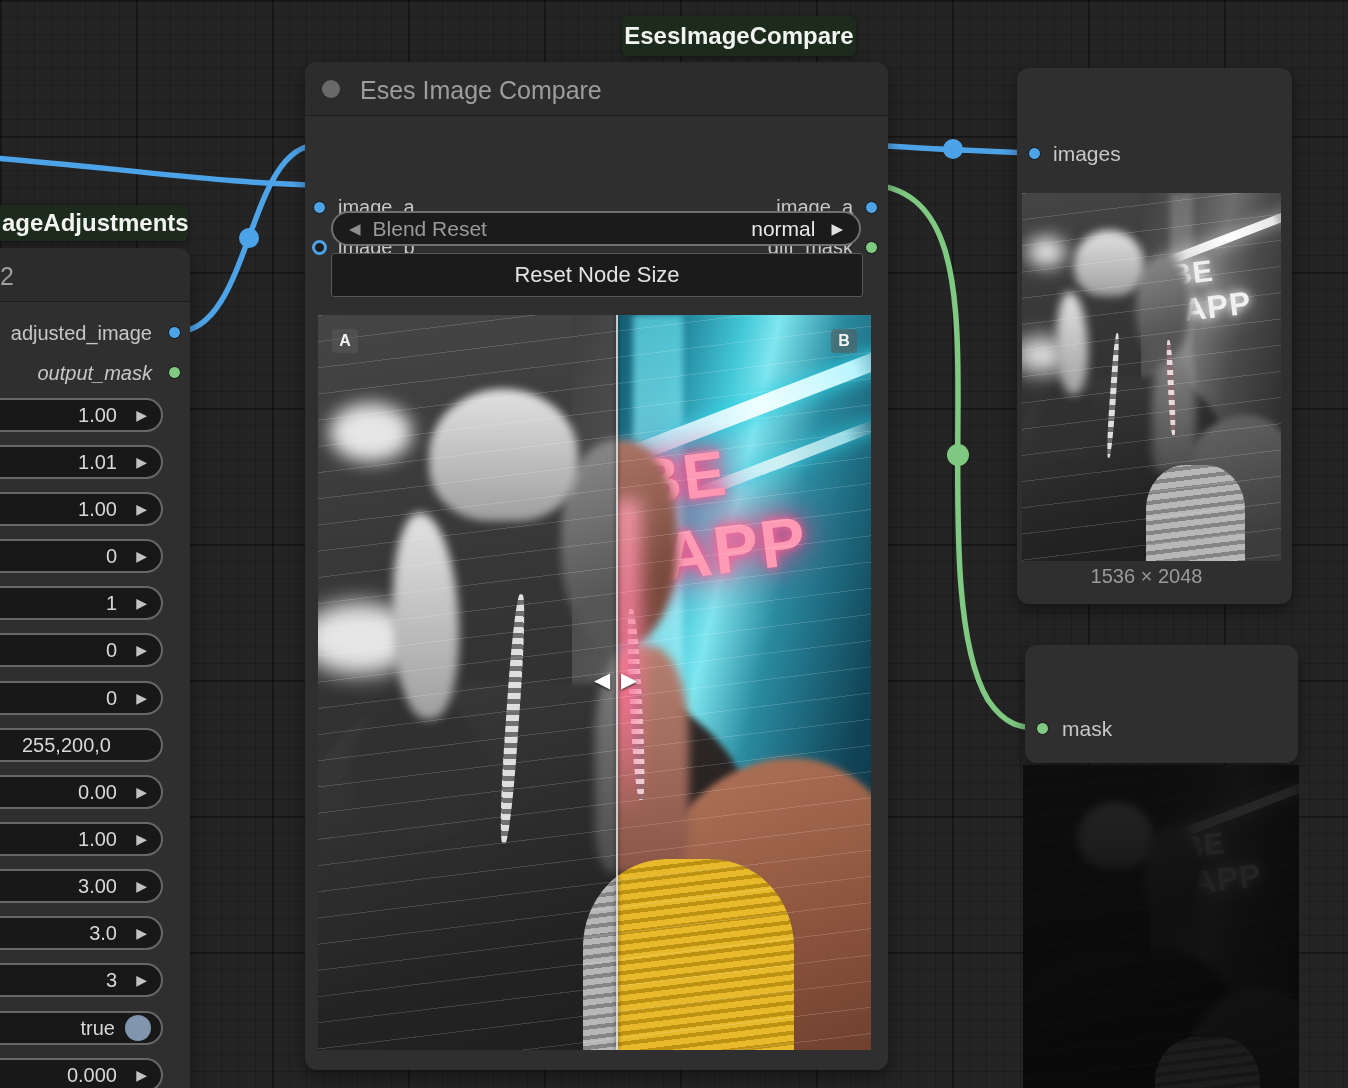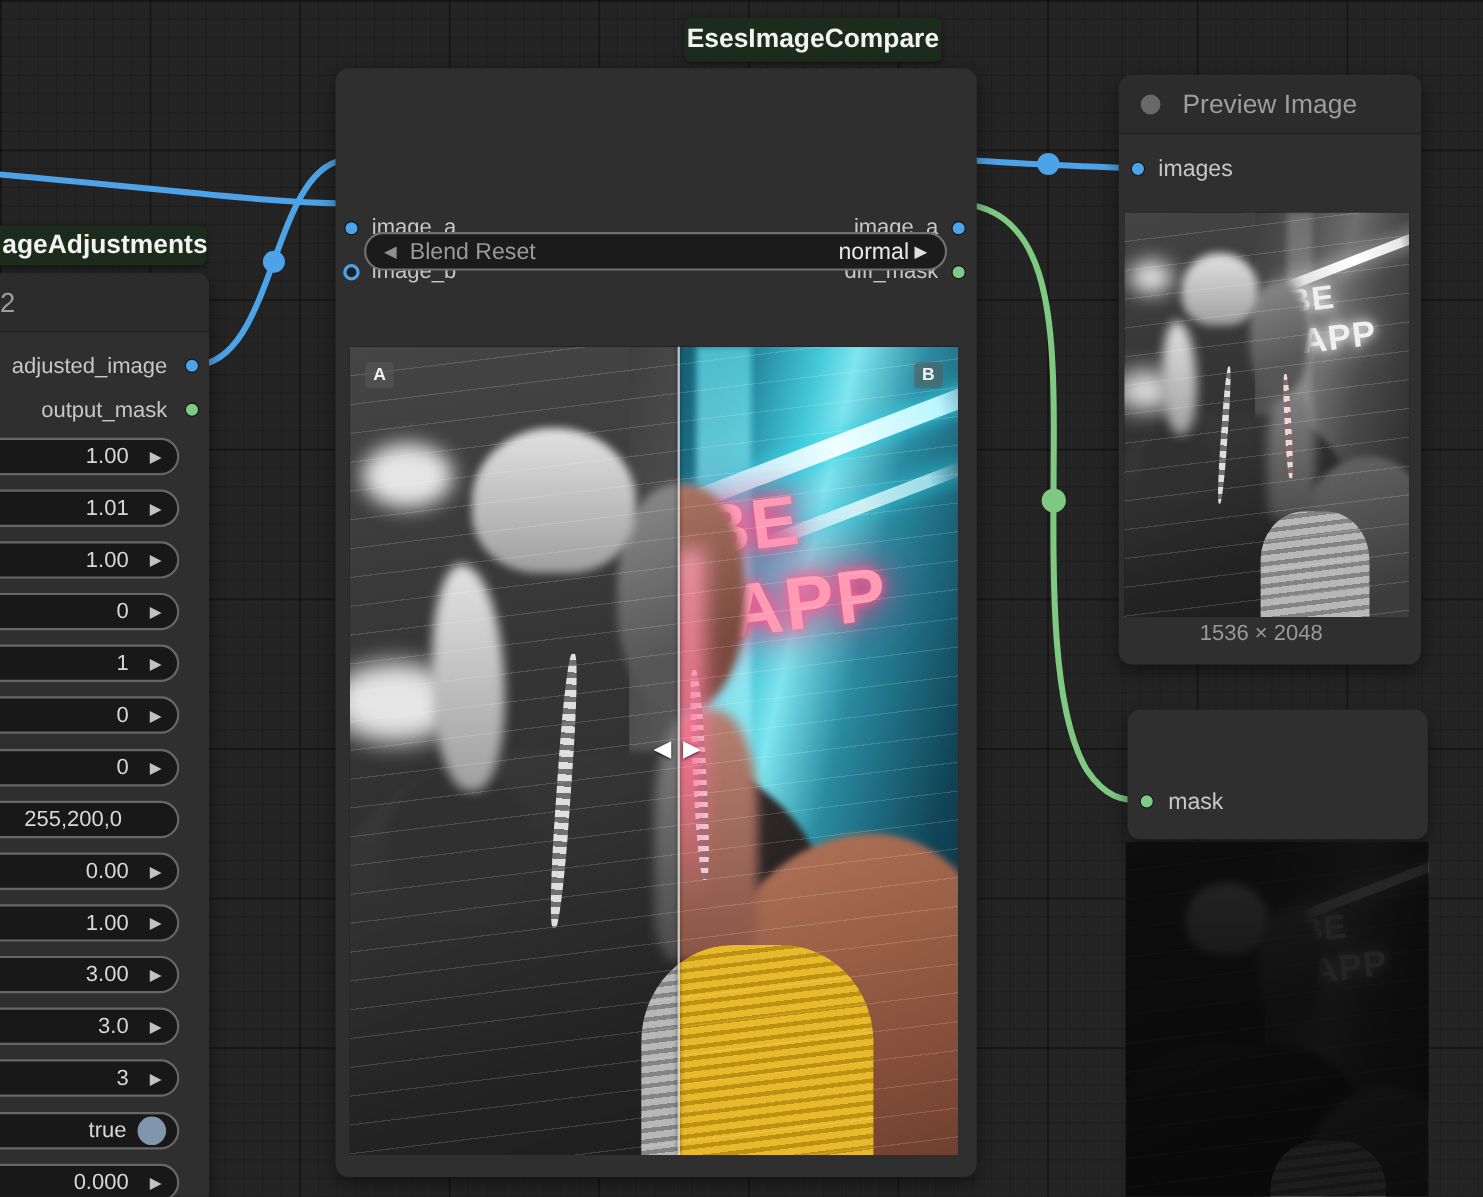--- a/index.html
+++ b/index.html
@@ -45,21 +45,21 @@
   .pill .warr{width:18px;text-align:right;color:#c2c2c2;font-size:14px;margin-left:12px;}
   .pill.center .wval{text-align:center;}
   .toggle-dot{width:26px;height:26px;border-radius:50%;background:#8196ad;margin-left:10px;}
   .combo{
     position:absolute;height:35px;background:#1b1b1b;border:2px solid #707070;border-radius:18px;
     box-sizing:border-box;display:flex;align-items:center;padding:0 16px;font-size:21px;
   }
   .combo .c-left{color:#8f8f8f;font-size:15px;margin-right:12px;}
   .combo .c-label{color:#9a9a9a;}
   .combo .c-spacer{flex:1;}
-  .combo .c-value{color:#e8e8e8;margin-right:5px;}
+  .combo .c-value{color:#e8e8e8;margin-right:16px;}
   .combo .c-right{color:#e0e0e0;font-size:15px;}
   .btn{
     position:absolute;background:#1b1b1b;border:1px solid #585858;border-radius:3px;
     display:flex;align-items:center;justify-content:center;color:#e2e2e2;font-size:22px;
   }
   .imgframe{position:absolute;background:#151515;overflow:hidden;}
   .dims{position:absolute;color:#9a9a9a;font-size:20px;text-align:center;}
 
   
   .scene{position:absolute;overflow:hidden;background:#161616;}
@@ -148,21 +148,21 @@
 <div class="badge" style="left:622px;top:16px;width:234px;height:40px;">EsesImageCompare</div>
 <div class="badge" style="left:0;top:205px;width:186px;height:36px;border-radius:0 6px 6px 0;justify-content:flex-start;padding-left:2px;">ageAdjustments2</div>
 
 <div class="node" style="left:-40px;top:248px;width:230px;height:870px;">
   <div class="ntitle">
     <span class="ttext" style="left:40px;">2</span>
   </div>
 
   <span class="plabel right" style="right:38px;top:74px;">adjusted_image</span>
   <span class="dot blue" style="left:208px;top:78px;"></span>
-  <span class="plabel right" style="right:38px;top:114px;">output_mask</span>
+  <span class="plabel right" style="right:38px;top:114px;font-style:italic;">output_mask</span>
   <span class="dot green" style="left:208px;top:118px;"></span>
 
   <div class="pill" style="left:10px;top:150px;width:193px;padding-right:14px;">
     <span class="wval">1.00</span>
     <span class="warr">▶</span>
     </div>
   <div class="pill" style="left:10px;top:197px;width:193px;padding-right:14px;">
     <span class="wval">1.01</span>
     <span class="warr">▶</span>
     </div>
@@ -213,39 +213,44 @@
     <span class="wval">true</span>
     <span class="toggle-dot"></span>
     </div>
   <div class="pill" style="left:10px;top:810px;width:193px;padding-right:14px;">
     <span class="wval">0.000</span>
     <span class="warr">▶</span>
     </div>
 </div>
 
 <div class="node" style="left:305px;top:62px;width:583px;height:1008px;">
+  <div class="ntitle">
+    <span class="tdot" style="left:17px;"></span>
+    <span class="ttext" style="left:55px;">Eses Image Compare</span>
+  </div>
 
   <span class="dot blue" style="left:8px;top:139px;"></span>
   <span class="plabel" style="left:33px;top:134px;">image_a</span>
   <span class="dot ring" style="left:7px;top:178px;"></span>
   <span class="plabel" style="left:33px;top:174px;">image_b</span>
 
   <span class="plabel right" style="right:35px;top:134px;">image_a</span>
   <span class="dot blue" style="left:560px;top:139px;"></span>
   <span class="plabel right" style="right:35px;top:174px;">diff_mask</span>
   <span class="dot green" style="left:560px;top:179px;"></span>
 
   <div class="combo" style="left:26px;top:149px;width:530px;top:149px;">
     <span class="c-left">◀</span>
     <span class="c-label">Blend Reset</span>
     <span class="c-spacer"></span>
     <span class="c-value">normal</span>
     <span class="c-right">▶</span>
   </div>
 
+  <div class="btn" style="left:26px;top:191px;width:530px;height:42px;">Reset Node Size</div>
 
   <div class="imgframe" style="left:13px;top:253px;width:553px;height:735px;">
 
     <div style="position:absolute;left:0;top:0;width:299px;height:735px;overflow:hidden;">
       <div class="scene gray" style="left:0;top:0;width:553px;height:735px;">
         <div class="s-window"></div>
 
         <div class="s-wall"></div>
         <div class="s-blob1"></div>
         <div class="s-blob2"></div>
@@ -293,24 +298,20 @@
 
     <div class="divider" style="left:298px;top:0;height:735px;"></div>
     <span class="handle" style="left:276px;top:353px;">◀</span>
     <span class="handle" style="left:303px;top:353px;">▶</span>
     <span class="ab-tag" style="left:14px;top:14px;">A</span>
     <span class="ab-tag" style="right:14px;top:14px;">B</span>
   </div>
 </div>
 
 <div class="node" style="left:1017px;top:68px;width:275px;height:536px;">
-  <div class="ntitle">
-    <span class="tdot" style="left:20px;"></span>
-    <span class="ttext" style="left:58px;font-size:24px;">Preview Image</span>
-  </div>
   <span class="dot blue" style="left:11px;top:79px;"></span>
   <span class="plabel" style="left:36px;top:74px;font-size:21px;">images</span>
   <div class="imgframe" style="left:5px;top:125px;width:259px;height:368px;">
     <div class="scene gray small" style="left:0;top:0;width:259px;height:368px;">
       <div class="s-window"></div>
       <div class="s-pane"></div>
       <div class="s-wall"></div>
       <div class="s-blob1"></div>
       <div class="s-blob2"></div>
       <div class="s-tube-top"></div>

